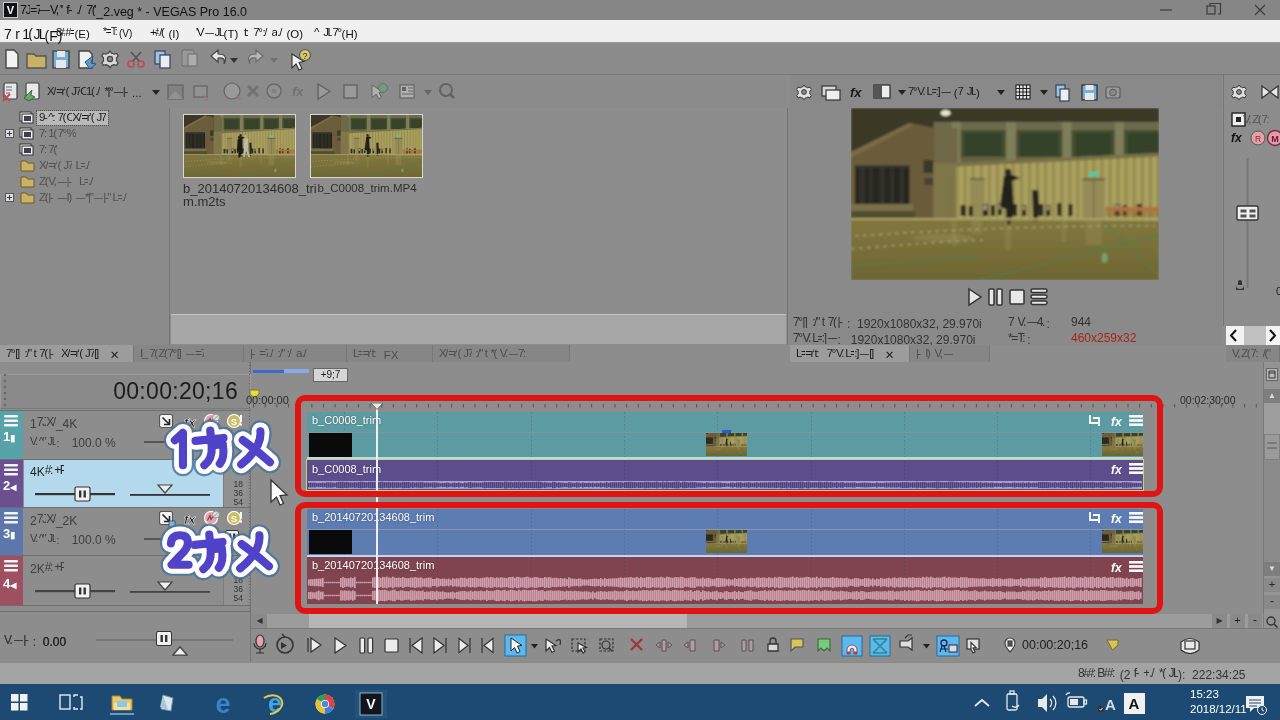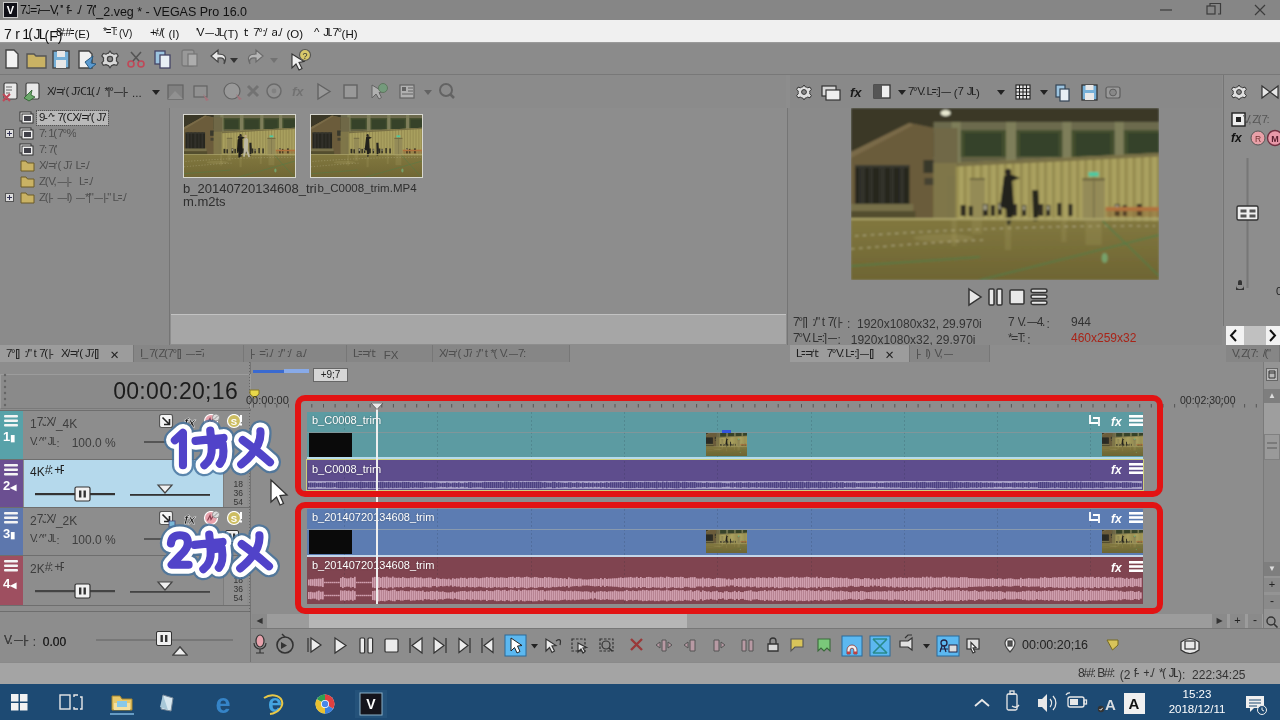--- a/index.html
+++ b/index.html
@@ -2143,21 +2143,21 @@
     <path d="M1099.5,25 l1.2,1.2 2,-2.4" stroke="#fff" stroke-width="0.9" fill="none"></path>
 <rect x="1124" y="9" width="21" height="21" fill="#f0f0f0"></rect>
     <text x="1134" y="25" font-size="15" font-weight="bold" fill="#111" text-anchor="middle">A</text>
 <g fill="#f0f0f0">
       <path d="M1246,12 h18 v12 h-10 l-4,4 v-4 h-4 z"></path>
     </g>
 <path d="M1249,16 h12 M1249,19 h12 M1249,22 h8" stroke="#1d4a73" stroke-width="1.2"></path>
 <circle cx="1262" cy="26" r="4.5" fill="#1d4a73" stroke="#f0f0f0" stroke-width="1"></circle>
     <path d="M1262,23.5 v2.5 l2,1" stroke="#f0f0f0" stroke-width="1" fill="none"></path>
 </svg>
-<div class="a" style="left:1162px;top:687px;width:70px;text-align:center;font-size:11.5px;color:#fff;line-height:15px">15:23<br>2018/12/11</div>
+<div class="a" style="left:1190px;top:687px;width:70px;font-size:11.5px;color:#fff;line-height:15px">15:23<br>2018/12/11</div>
 <svg class="a" style="left:166px;top:426px;overflow:visible" width="118" height="46" viewBox="0 0 160 62">
     <g fill="none" stroke-linecap="round" stroke-linejoin="round">
       <g stroke="#44729e" stroke-width="30" opacity="0.8">
         <path d="M12,19 L23,9 L23,53"></path>
         <path d="M40,20 L78,16 M60,6 L62,28 Q63,45 52,53 M66,26 L77,24 Q80,43 73,51"></path>
         <path d="M128,7 Q130,29 102,52 M104,19 Q122,32 141,49"></path>
       </g>
       <g stroke="#ffffff" stroke-width="24">
         <path d="M12,19 L23,9 L23,53"></path>
         <path d="M40,20 L78,16 M60,6 L62,28 Q63,45 52,53 M66,26 L77,24 Q80,43 73,51"></path>

